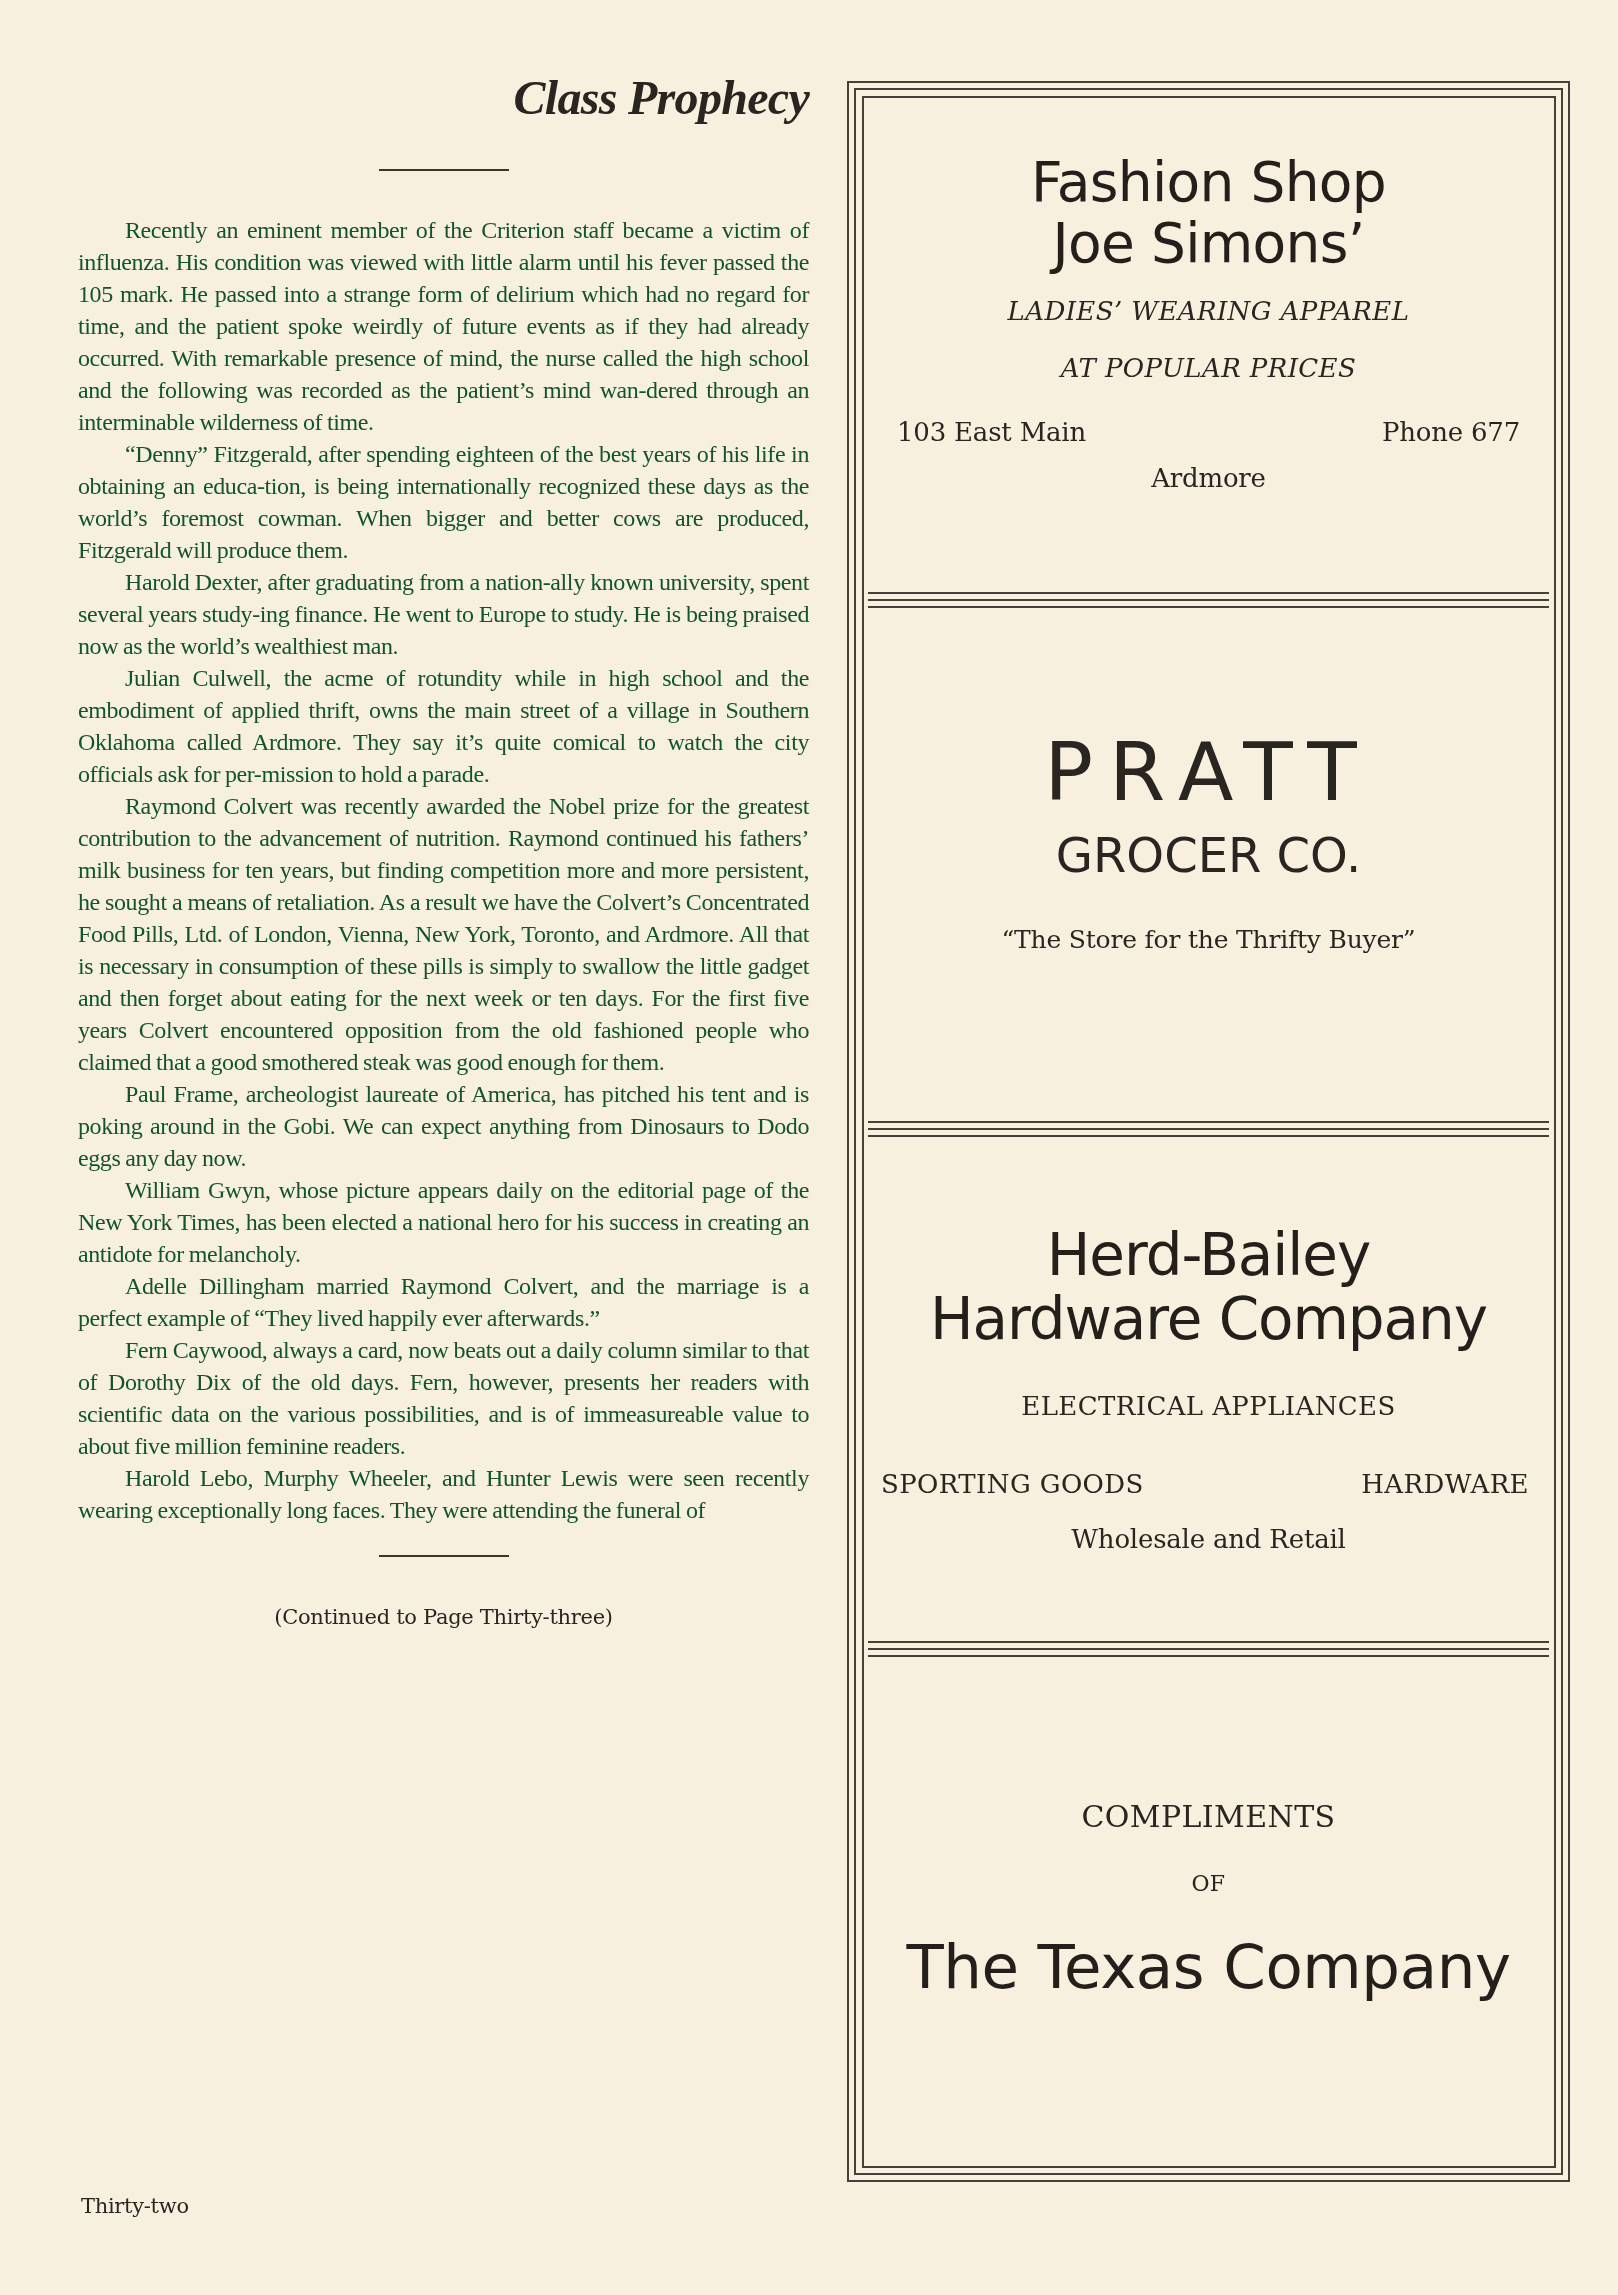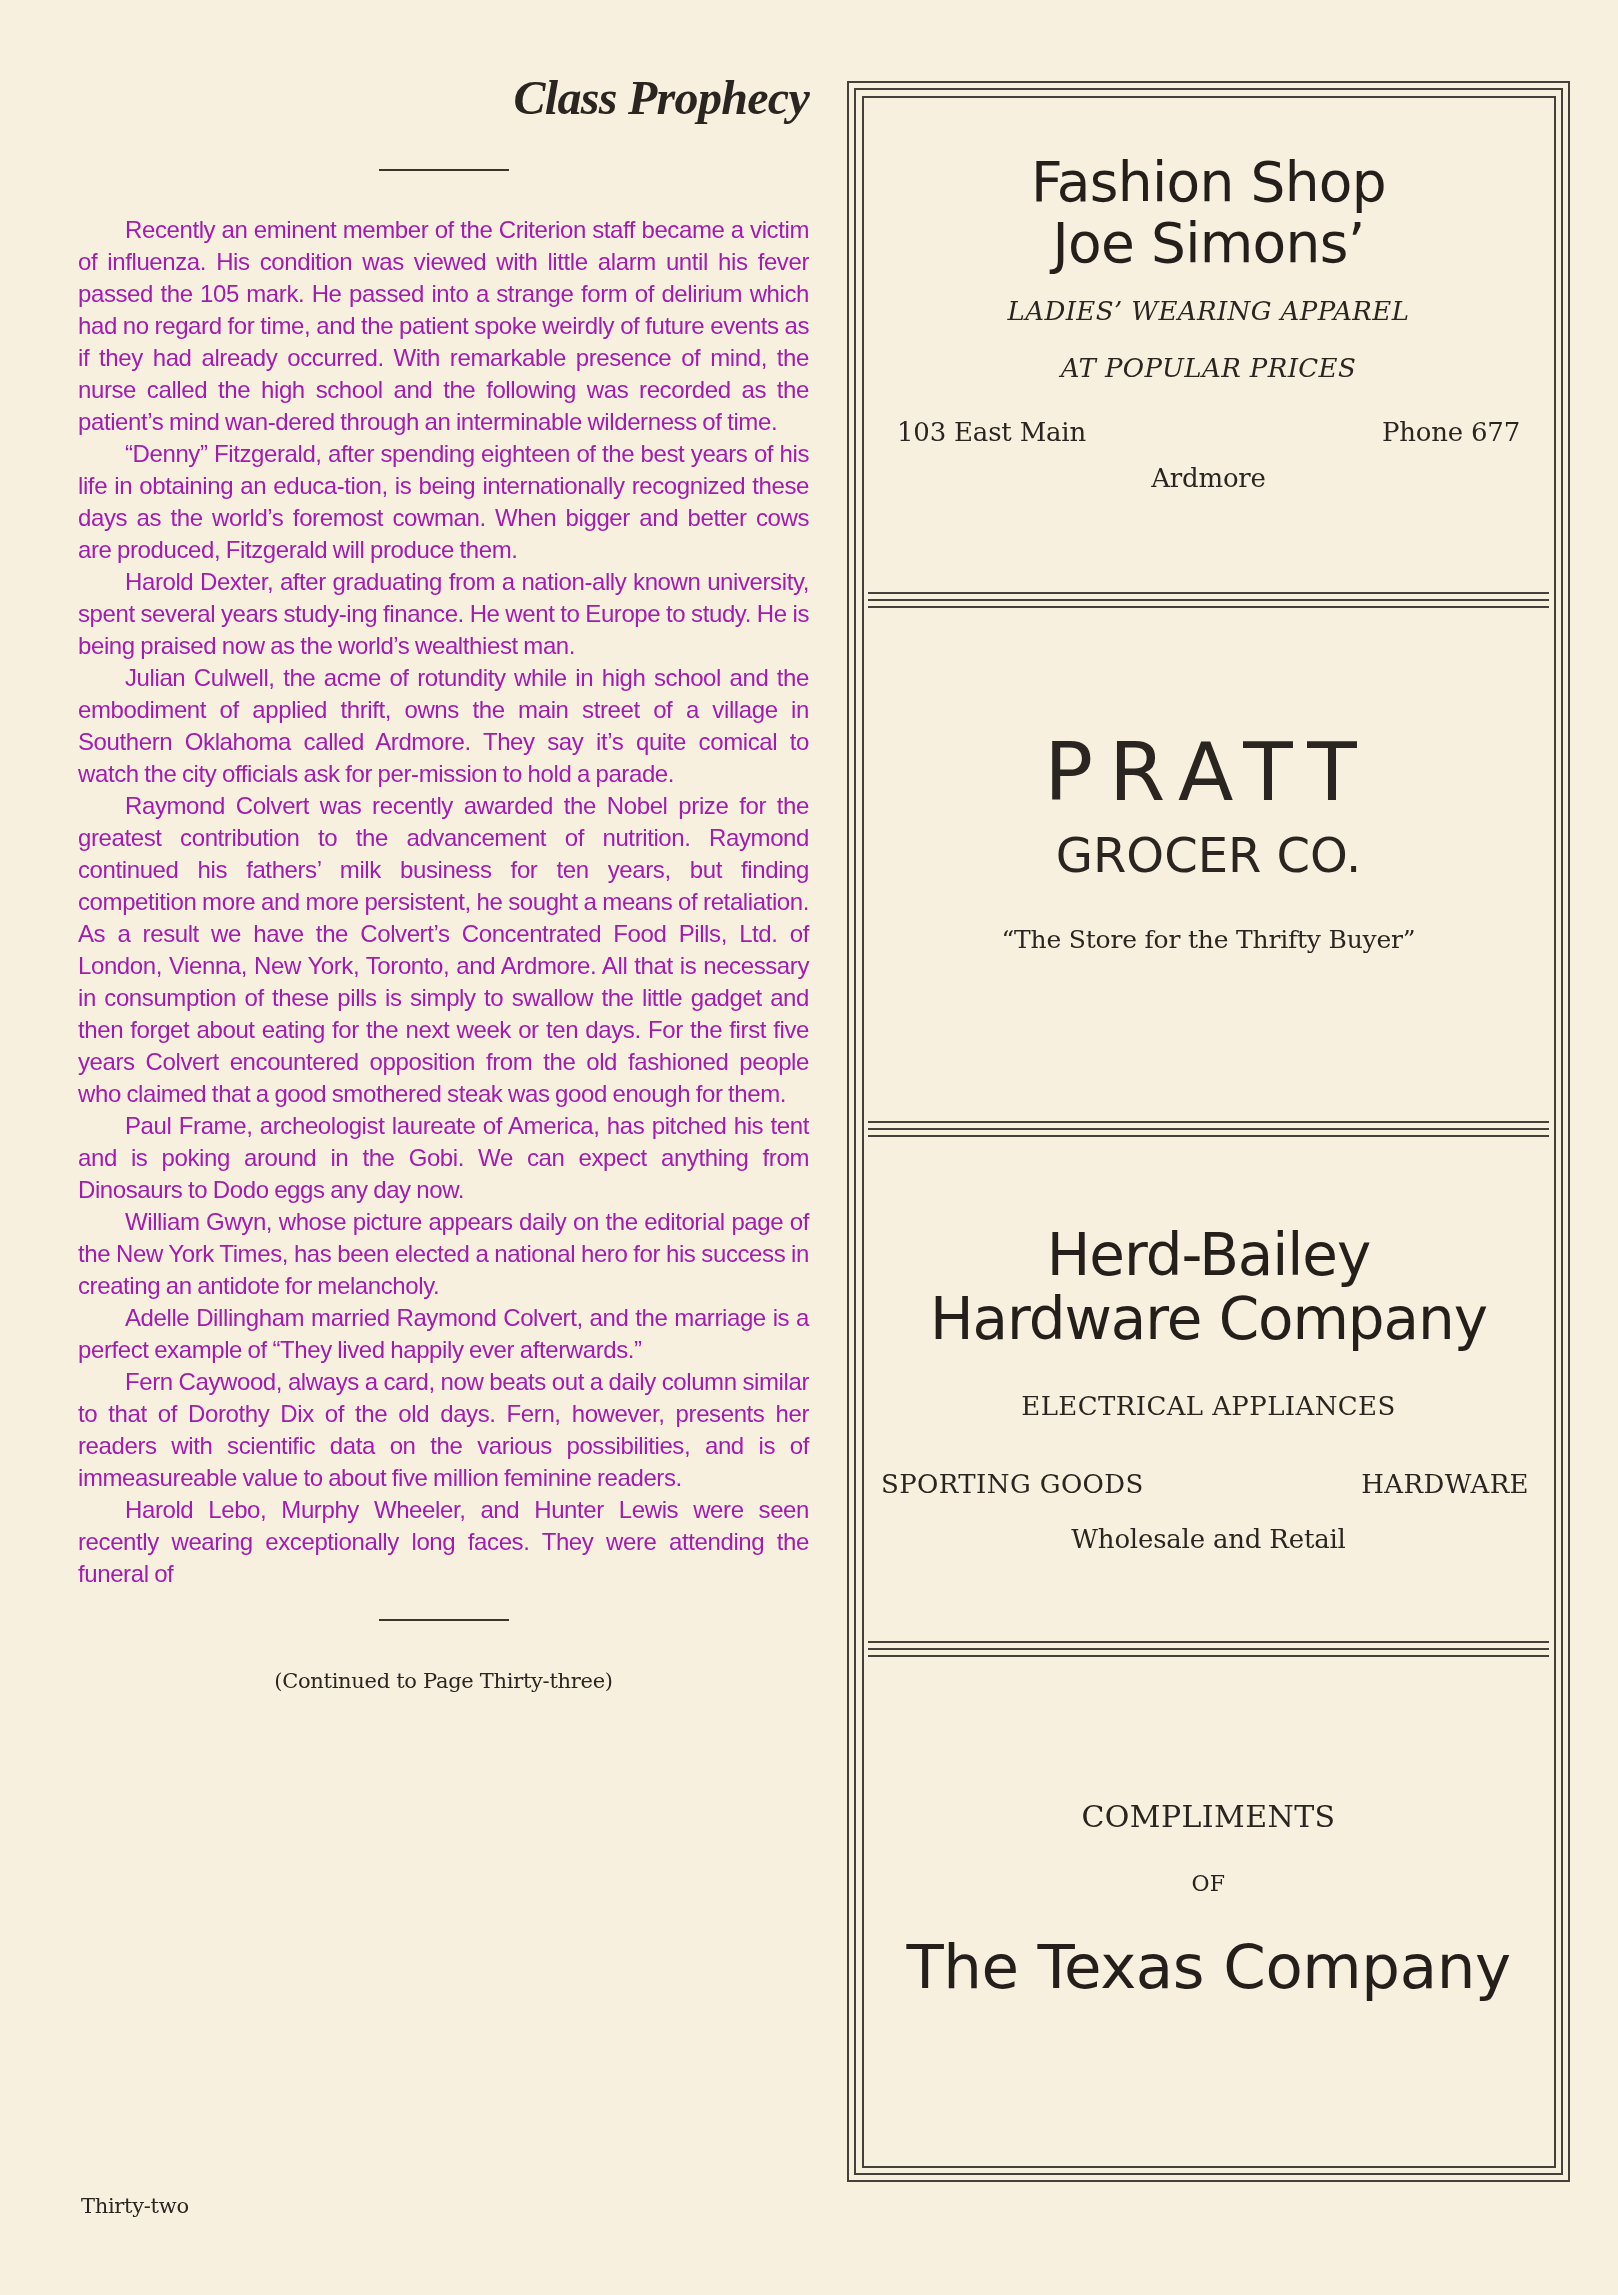--- a/index.html
+++ b/index.html
@@ -27,28 +27,28 @@
     margin: 0;
     line-height: 1.2;
   }
   .title-rule {
     width: 130px; height: 0;
     border-top: 2.2px solid #3a342d;
     margin: 42px auto 43px auto;
   }
   .article p {
     margin: 0;
-    font-family: Liberation Sans, sans-serif;
+    font-family: Liberation Serif, serif;
     font-size: 24px;
     line-height: 32px;
     text-align: justify;
     text-indent: 47px;
     letter-spacing: -0.4px;
     word-spacing: -0.7px;
-    color: #a21caf;
+    color: #14532d;
   }
   .end-rule {
     width: 130px; height: 0;
     border-top: 2.2px solid #3a342d;
     margin: 29px auto 0 auto;
   }
   .continued {
     text-align: center;
     font-family: "DejaVu Serif", serif;
     font-size: 21px;

